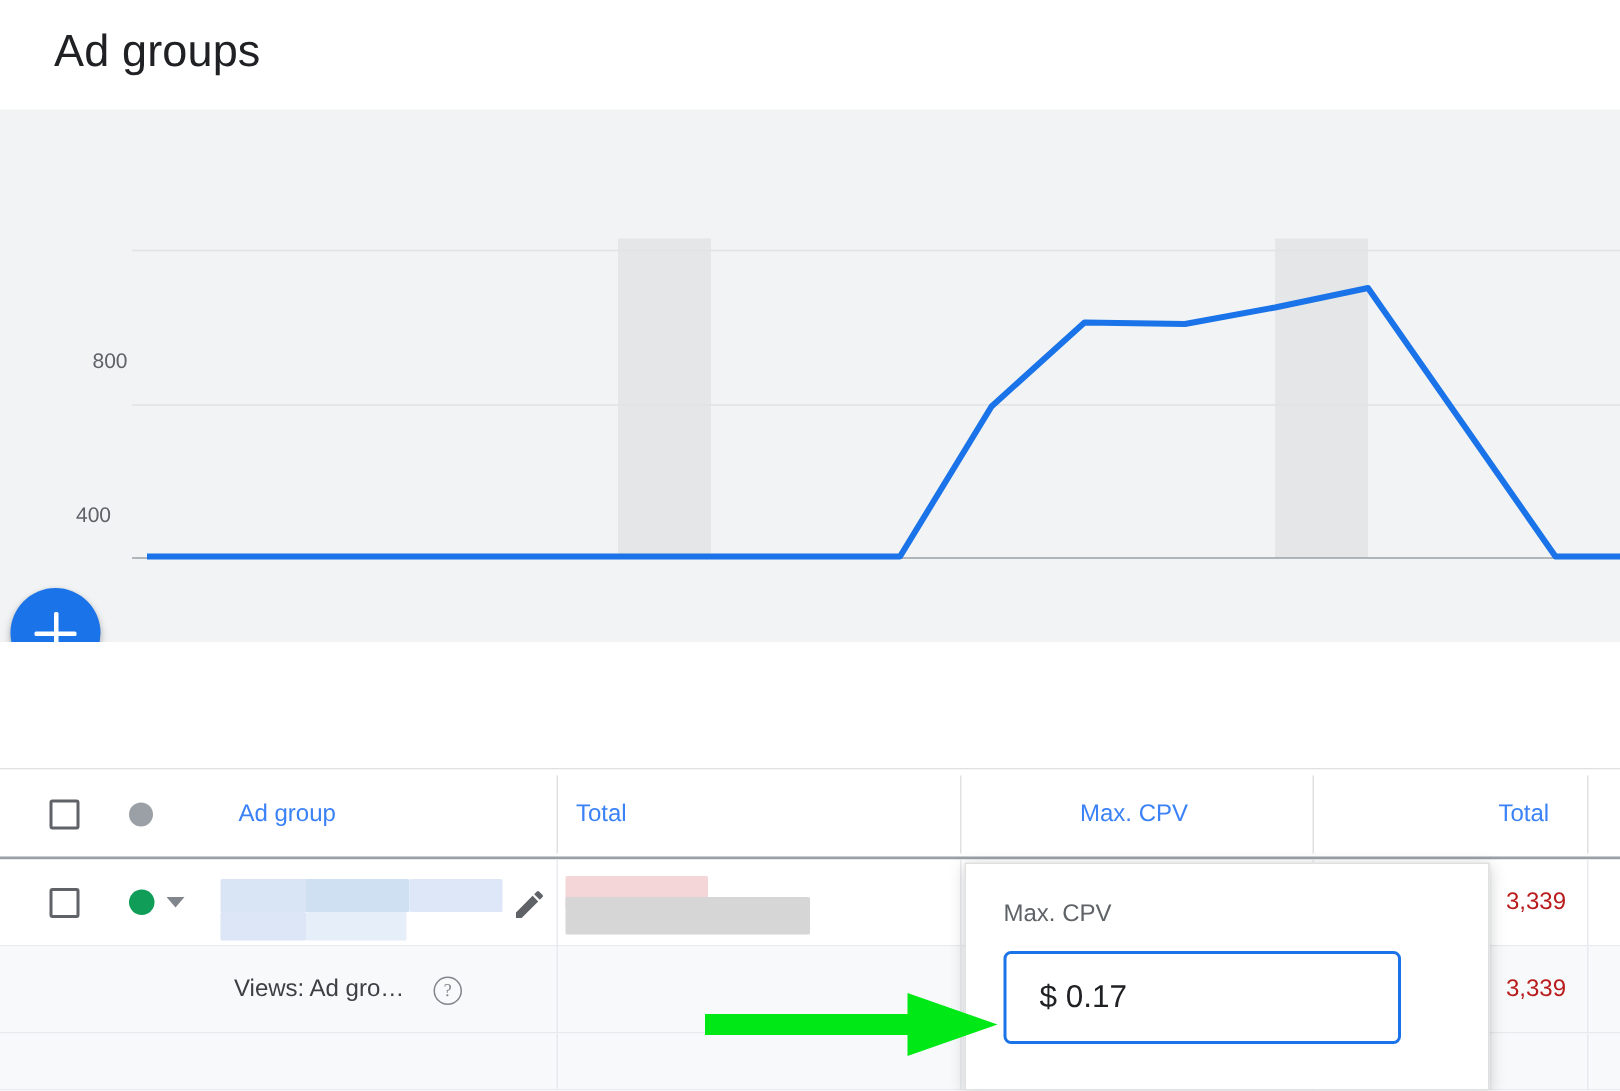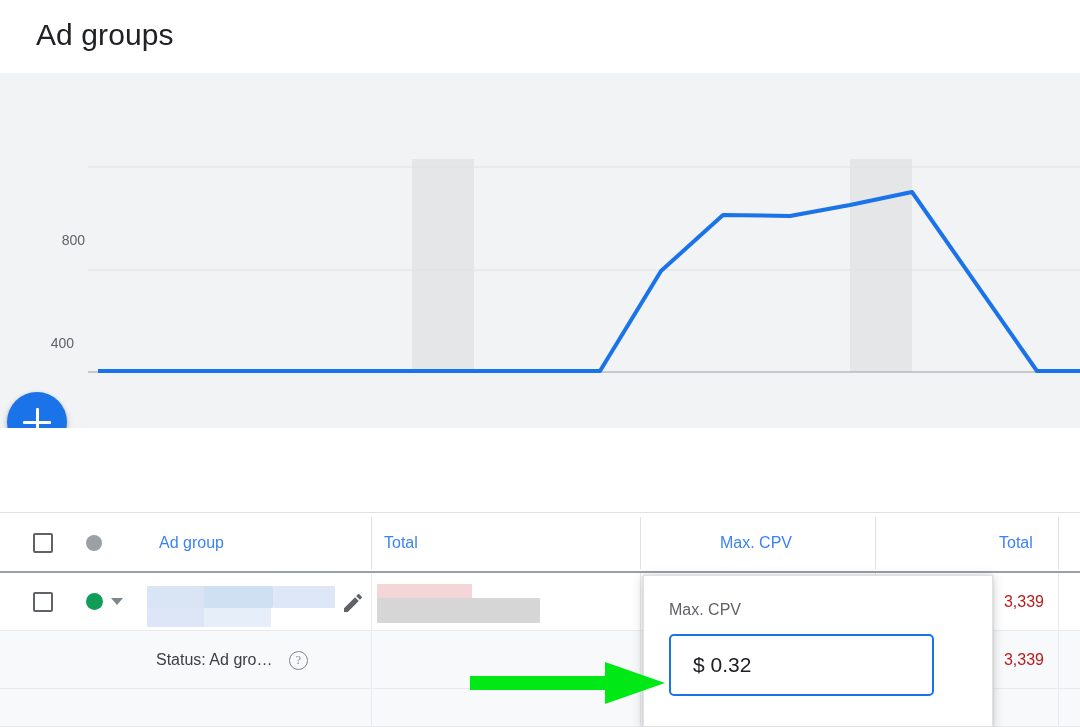--- a/index.html
+++ b/index.html
@@ -228,36 +228,36 @@
 
       <div class="views-val" style="left:944px;top:20px;width:100px;">3,339</div>
     </div>
 
     <div class="row row-2">
       <div class="cell-divider" style="left:371px;top:0;height:58px;"></div>
       <div class="cell-divider" style="left:640px;top:0;height:58px;"></div>
       <div class="cell-divider" style="left:875px;top:0;height:58px;"></div>
       <div class="cell-divider" style="left:1058px;top:0;height:58px;"></div>
 
-      <div class="total-label" style="left:156px;top:20px;">Status: Ad gro…</div>
+      <div class="total-label" style="left:156px;top:20px;">Views: Ad gro…</div>
       <div class="help-icon" style="left:289px;top:20px;">?</div>
 
       <div class="views-val" style="left:944px;top:20px;width:100px;">3,339</div>
     </div>
 
     <div class="row row-3">
       <div class="cell-divider" style="left:371px;top:0;height:38px;"></div>
       <div class="cell-divider" style="left:640px;top:0;height:38px;"></div>
       <div class="cell-divider" style="left:875px;top:0;height:38px;"></div>
       <div class="cell-divider" style="left:1058px;top:0;height:38px;"></div>
     </div>
   </div>
 
   <svg class="green-arrow" width="195" height="42" viewBox="0 0 195 42">
     <polygon points="0,14 135,14 135,0 195,21 135,42 135,28 0,28" fill="#00e917"></polygon>
   </svg>
 
   <div class="edit-popup">
     <div class="pop-label">Max. CPV</div>
-    <div class="pop-input">$ 0.32</div>
+    <div class="pop-input">$ 0.17</div>
   </div>
 
 </div>
 
 </body></html>

